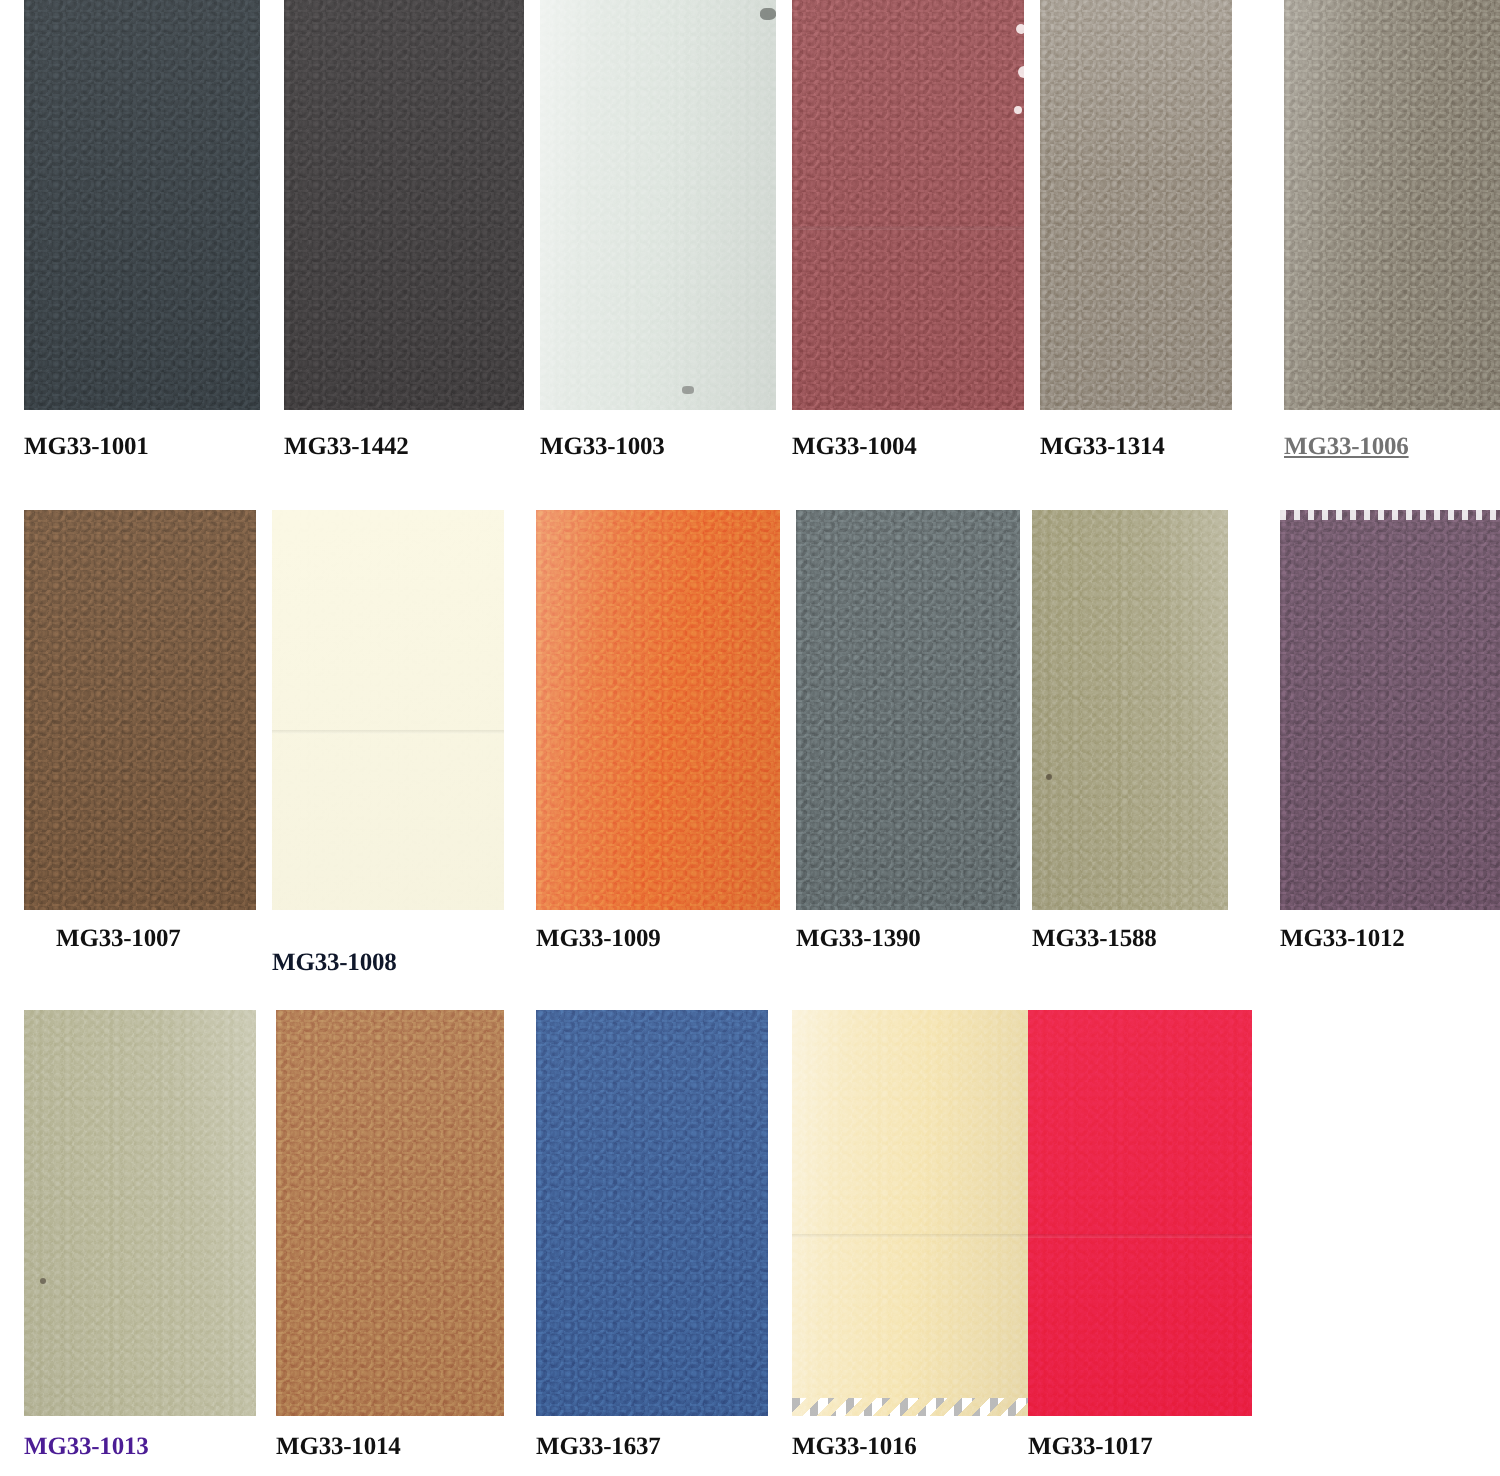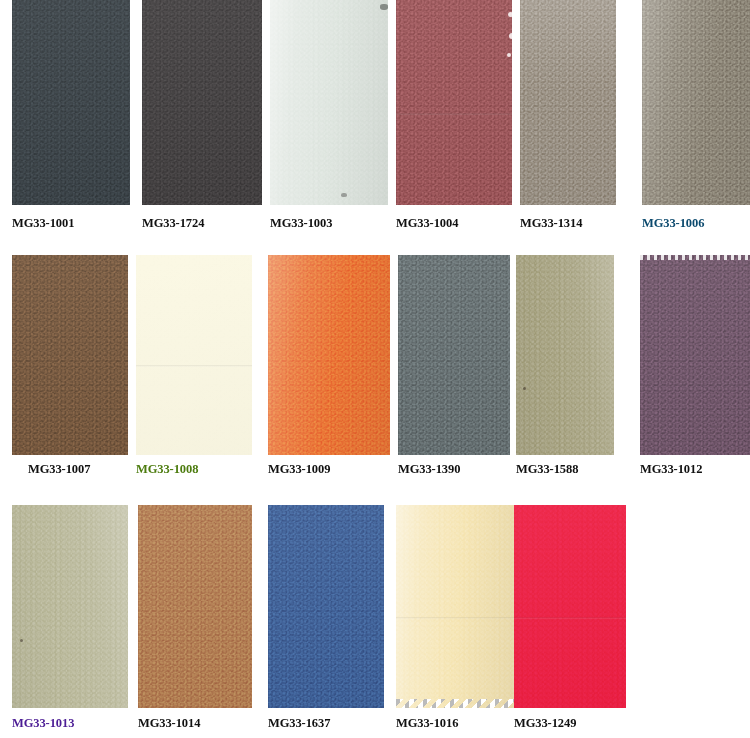--- a/index.html
+++ b/index.html
@@ -201,21 +201,21 @@
           <div class="grain "></div>
           <div class="sheen flat"></div>
         </div>
         <div class="swatch-label" style="top: 216px; color: rgb(17, 17, 17);">MG33-1001</div>
       </div>
       <div class="swatch-cell" style="left: 130px; top: 0px; width: 120px;">
         <div class="swatch-chip" title="MG33-1002" style="position: absolute; left: 0px; top: 0px; width: 120px; height: 205px; background-color: rgb(66, 63, 64);">
           <div class="grain "></div>
           <div class="sheen flat"></div>
         </div>
-        <div class="swatch-label" style="top: 216px; color: rgb(17, 17, 17);">MG33-1724</div>
+        <div class="swatch-label" style="top: 216px; color: rgb(17, 17, 17);">MG33-1442</div>
       </div>
       <div class="swatch-cell" style="left: 258px; top: 0px; width: 118px;">
         <div class="swatch-chip" title="MG33-1003" style="position: absolute; left: 0px; top: 0px; width: 118px; height: 205px; background-color: rgb(223, 230, 224);">
           <div class="grain fine"></div>
           <div class="sheen strong-left"></div>
           <div class="speck" style="left: 109.74px; top: 4.1px; width: 8px; height: 6px; background: rgba(70, 72, 70, 0.55); border-radius: 40%;"></div>
           <div class="speck" style="left: 70.8px; top: 192.7px; width: 6px; height: 4px; background: rgba(90, 90, 88, 0.5); border-radius: 40%;"></div>
         </div>
         <div class="swatch-label" style="top: 216px; color: rgb(17, 17, 17);">MG33-1003</div>
       </div>
@@ -235,38 +235,38 @@
           <div class="grain "></div>
           <div class="sheen top-light"></div>
         </div>
         <div class="swatch-label" style="top: 216px; color: rgb(17, 17, 17);">MG33-1314</div>
       </div>
       <div class="swatch-cell" style="left: 630px; top: 0px; width: 120px;">
         <div class="swatch-chip" title="MG33-1006" style="position: absolute; left: 0px; top: 0px; width: 120px; height: 205px; background-color: rgb(140, 133, 119);">
           <div class="grain "></div>
           <div class="sheen left-light"></div>
         </div>
-        <div class="swatch-label" style="top: 216px; color: #0c4a6e;">MG33-1006</div>
+        <div class="swatch-label" style="top: 216px; color: #737373; text-decoration: underline;">MG33-1006</div>
       </div>
     </div>
     <div class="swatch-row" style="top: 0px;">
       <div class="swatch-cell" style="left: 0px; top: 0px; width: 116px;">
         <div class="swatch-chip" title="MG33-1007" style="position: absolute; left: 0px; top: 255px; width: 116px; height: 200px; background-color: rgb(117, 87, 61);">
           <div class="grain "></div>
           <div class="sheen flat"></div>
         </div>
         <div class="swatch-label" style="top: 462px; color: rgb(17, 17, 17); padding-left: 16px;">MG33-1007</div>
       </div>
       <div class="swatch-cell" style="left: 124px; top: 0px; width: 116px;">
         <div class="swatch-chip" title="MG33-1008" style="position: absolute; left: 0px; top: 255px; width: 116px; height: 200px; background-color: rgb(251, 248, 227);">
           <div class="grain none"></div>
           <div class="sheen flat"></div>
           <div class="crease" style="top: 110px;"></div>
         </div>
-        <div class="swatch-label" style="top: 462px; color: #4d7c0f;">MG33-1008</div>
+        <div class="swatch-label" style="top: 474px; color: #0f172a;">MG33-1008</div>
       </div>
       <div class="swatch-cell" style="left: 256px; top: 0px; width: 122px;">
         <div class="swatch-chip" title="MG33-1009" style="position: absolute; left: 0px; top: 255px; width: 122px; height: 200px; background-color: rgb(234, 115, 53);">
           <div class="grain "></div>
           <div class="sheen left-light"></div>
         </div>
         <div class="swatch-label" style="top: 462px; color: rgb(17, 17, 17);">MG33-1009</div>
       </div>
       <div class="swatch-cell" style="left: 386px; top: 0px; width: 112px;">
         <div class="swatch-chip" title="MG33-1010" style="position: absolute; left: 0px; top: 255px; width: 112px; height: 200px; background-color: rgb(100, 110, 112);">
@@ -323,16 +323,16 @@
           <div class="pinked-edge"></div>
         </div>
         <div class="swatch-label" style="top: 716px; color: rgb(17, 17, 17);">MG33-1016</div>
       </div>
       <div class="swatch-cell" style="left: 502px; top: 0px; width: 112px;">
         <div class="swatch-chip" title="MG33-1017" style="position: absolute; left: 0px; top: 505px; width: 112px; height: 203px; background-color: rgb(238, 32, 69);">
           <div class="grain fine"></div>
           <div class="sheen flat"></div>
           <div class="crease" style="top: 112px;"></div>
         </div>
-        <div class="swatch-label" style="top: 716px; color: rgb(17, 17, 17);">MG33-1249</div>
+        <div class="swatch-label" style="top: 716px; color: rgb(17, 17, 17);">MG33-1017</div>
       </div>
     </div>
   </div>
 
 </body></html>

